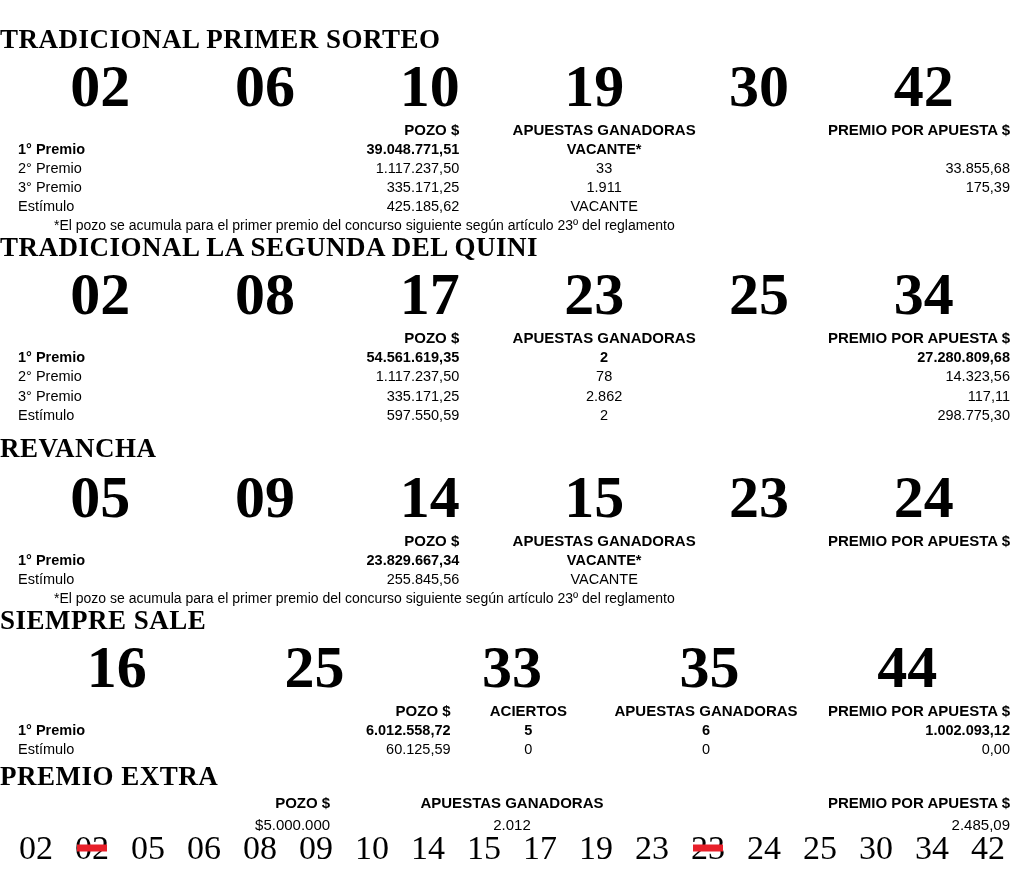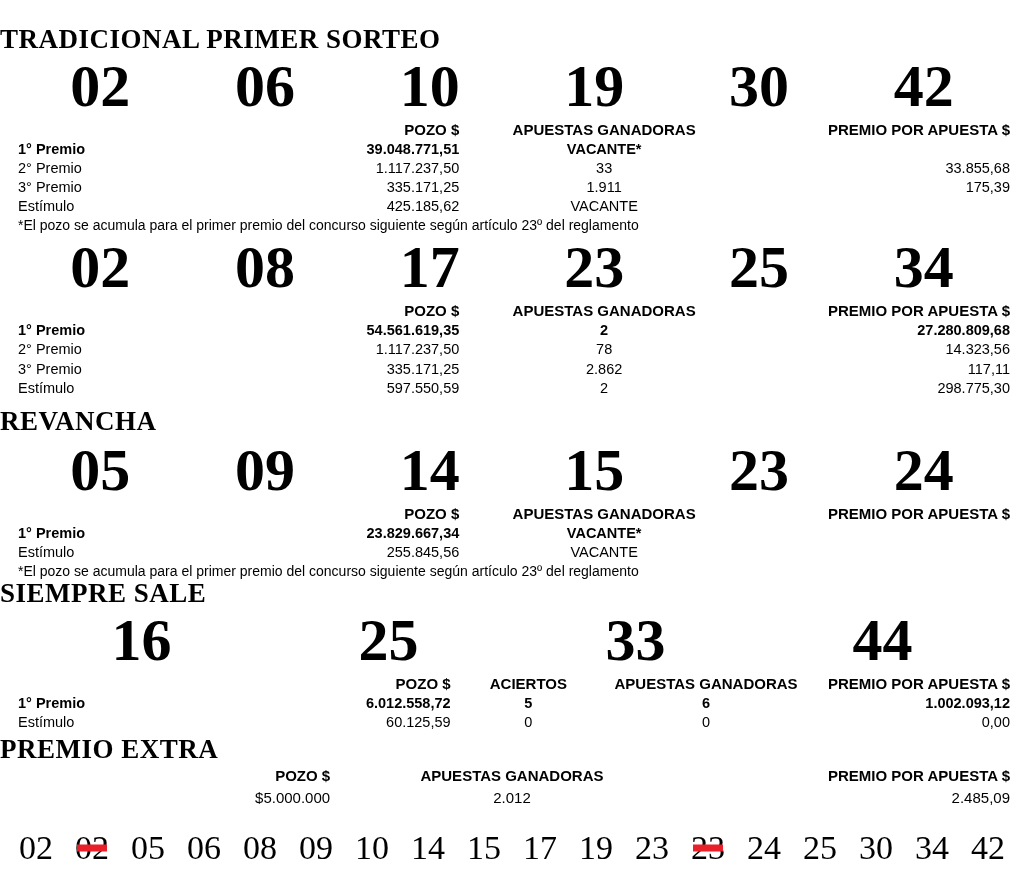--- a/index.html
+++ b/index.html
@@ -68,20 +68,21 @@
   .c-ganad  { width: 24%; text-align: center; }
   .c-premio { width: 29%; text-align: right; padding-right: 14px !important; }
 
   .bold { font-weight: bold; margin-top: 12px; }
 
   .footnote {
     font-family: "Liberation Sans", sans-serif;
     font-size: 14px;
     padding-left: 18px;
     line-height: 1.3;
+    margin-left: 36px;
   }
 
   
   table.extra {
     width: 100%;
     border-collapse: collapse;
     font-family: "Liberation Sans", sans-serif;
     font-size: 15px;
   }
   table.extra th {
@@ -181,20 +182,21 @@
             <td class="c-pozo">425.185,62</td>
             <td class="c-ganad">VACANTE</td>
             <td class="c-premio"></td>
           </tr>
         </tbody>
       </table>
       <div class="footnote">*El pozo se acumula para el primer premio del concurso siguiente según artículo 23º del reglamento</div>
     </div>
 
     <div>
+      <div class="sec-title">TRADICIONAL LA SEGUNDA DEL QUINI</div>
       <div class="spacer-2"></div>
       <div class="balls">
         <span>02</span>
         <span>08</span>
         <span>17</span>
         <span>23</span>
         <span>25</span>
         <span>34</span>
       </div>
       <div class="spacer-2"></div>
@@ -276,20 +278,21 @@
       <div class="footnote">*El pozo se acumula para el primer premio del concurso siguiente según artículo 23º del reglamento</div>
     </div>
 
     <div>
       <div class="sec-title">SIEMPRE SALE</div>
       <div class="spacer-2"></div>
       <div class="balls">
         <span>16</span>
         <span>25</span>
         <span>33</span>
+        <span>35</span>
         <span>44</span>
       </div>
       <div class="spacer-2"></div>
       <table class="prz">
         <thead>
           <tr>
             <th class="c-label"></th>
             <th class="c-pozo">POZO $</th>
             <th class="c-aciertos">ACIERTOS</th>
             <th class="c-ganad">APUESTAS GANADORAS</th>

